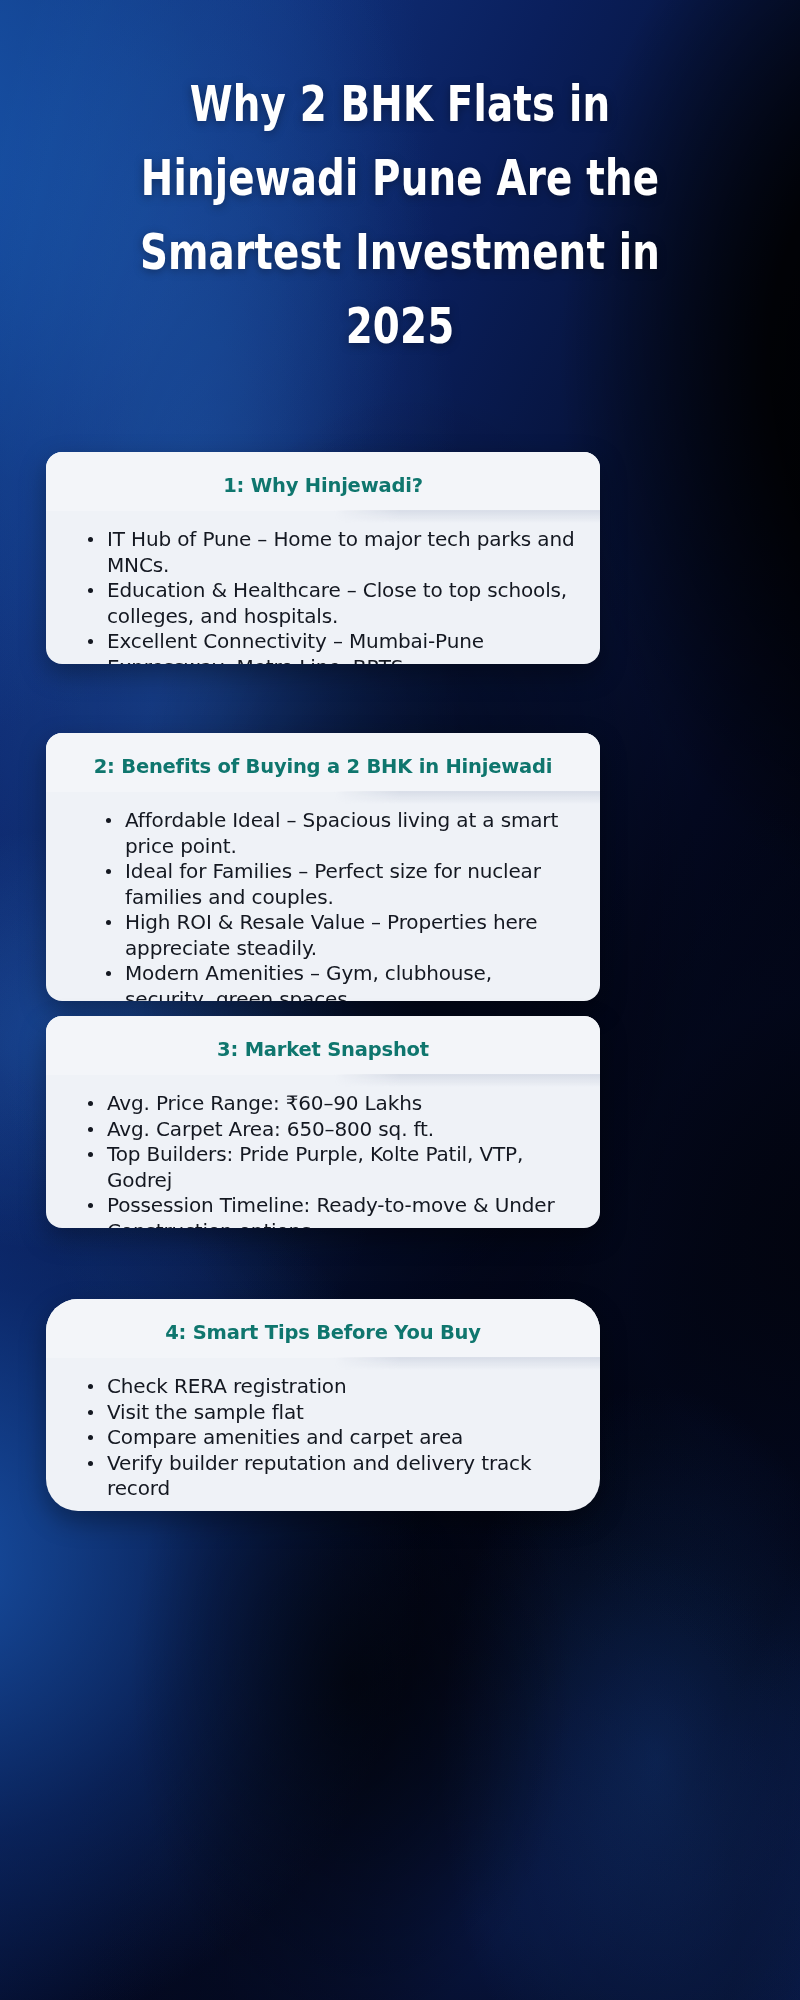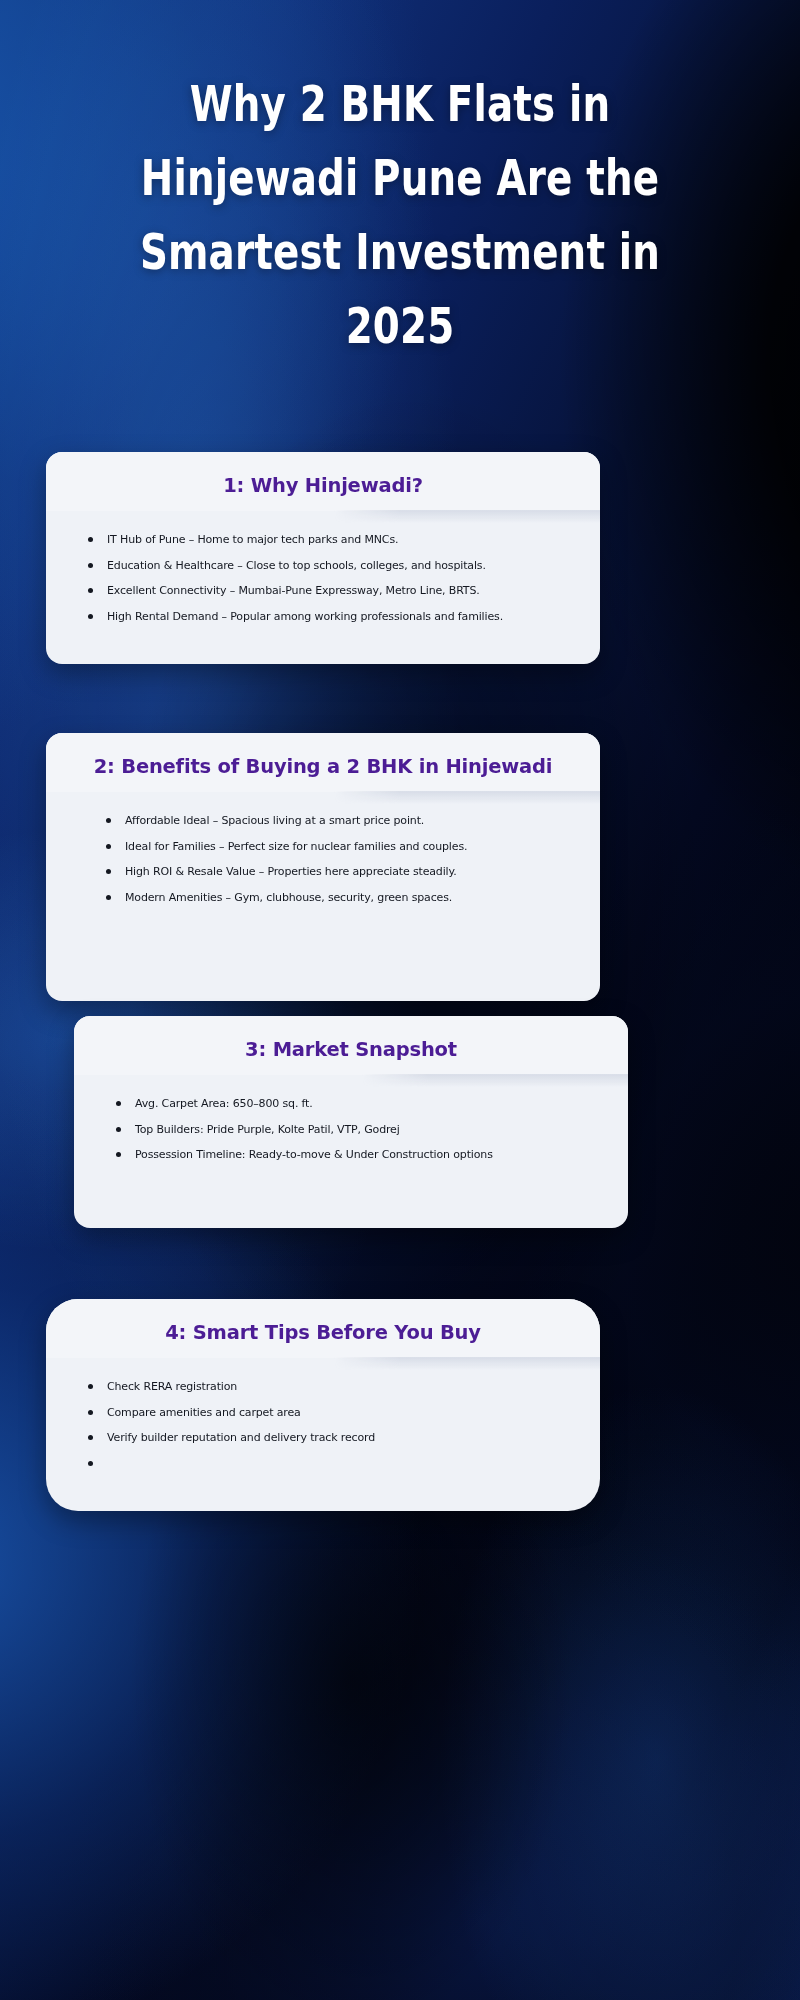--- a/index.html
+++ b/index.html
@@ -70,21 +70,21 @@
     left:46px;
     width:554px;
     background:#eff2f7;
     border-radius:16px;
     box-shadow:0 10px 26px rgba(0,0,0,0.34);
     overflow:hidden;
   }
   .card-head {
     position:relative;
     text-align:center;
-    color:#4c1d95;
+    color:#0f766e;
     font-family:"DejaVu Sans","Liberation Sans", sans-serif;
     font-weight:bold;
     font-size:19.5px;
     letter-spacing:-0.2px;
     padding:22px 14px 14px 14px;
     background:#f3f5f9;
   }
   .card-head::after {
     content:"";
     position:absolute;
@@ -99,21 +99,21 @@
   ul.bullets {
     list-style:none;
     padding:16px 18px 20px 40px;
     margin:0;
   }
   ul.bullets.indent { padding-left:58px; }
   ul.bullets li {
     position:relative;
     color:#141821;
     font-family:"DejaVu Sans","Liberation Sans", sans-serif;
-    font-size:11px;
+    font-size:20px;
     line-height:25.5px;
     letter-spacing:-0.15px;
     padding-left:21px;
     margin-bottom:0;
   }
   ul.bullets li::before {
     content:"";
     position:absolute;
     left:2px;
     top:10px;
@@ -154,32 +154,34 @@
   <div class="card" id="card-2" style="height:268px;">
     <div class="card-head">2: Benefits of Buying a 2 BHK in Hinjewadi</div>
     <ul class="bullets indent">
       <li> Affordable Ideal – Spacious living at a smart price point.</li>
       <li>Ideal for Families – Perfect size for nuclear families and couples.</li>
       <li> High ROI &amp; Resale Value – Properties here appreciate steadily.</li>
       <li> Modern Amenities – Gym, clubhouse, security, green spaces.</li>
     </ul>
   </div>
 
-  <div class="card" id="card-3" style="height:212px;margin-left:28px;">
+  <div class="card" id="card-3" style="height:212px;">
     <div class="card-head">3: Market Snapshot</div>
     <ul class="bullets">
+      <li>Avg. Price Range: ₹60–90 Lakhs</li>
       <li> Avg. Carpet Area: 650–800 sq. ft.</li>
       <li>Top Builders: Pride Purple, Kolte Patil, VTP, Godrej</li>
       <li> Possession Timeline: Ready-to-move &amp; Under Construction options</li>
     </ul>
   </div>
 
   <div class="card" id="card-4" style="height:212px;">
     <div class="card-head">4: Smart Tips Before You Buy</div>
     <ul class="bullets">
       <li>Check RERA registration</li>
+      <li> Visit the sample flat</li>
       <li>Compare amenities and carpet area</li>
       <li>Verify builder reputation and delivery track record</li>
       <li class="empty"></li>
     </ul>
   </div>
 
 </div>
 
 </body></html>

